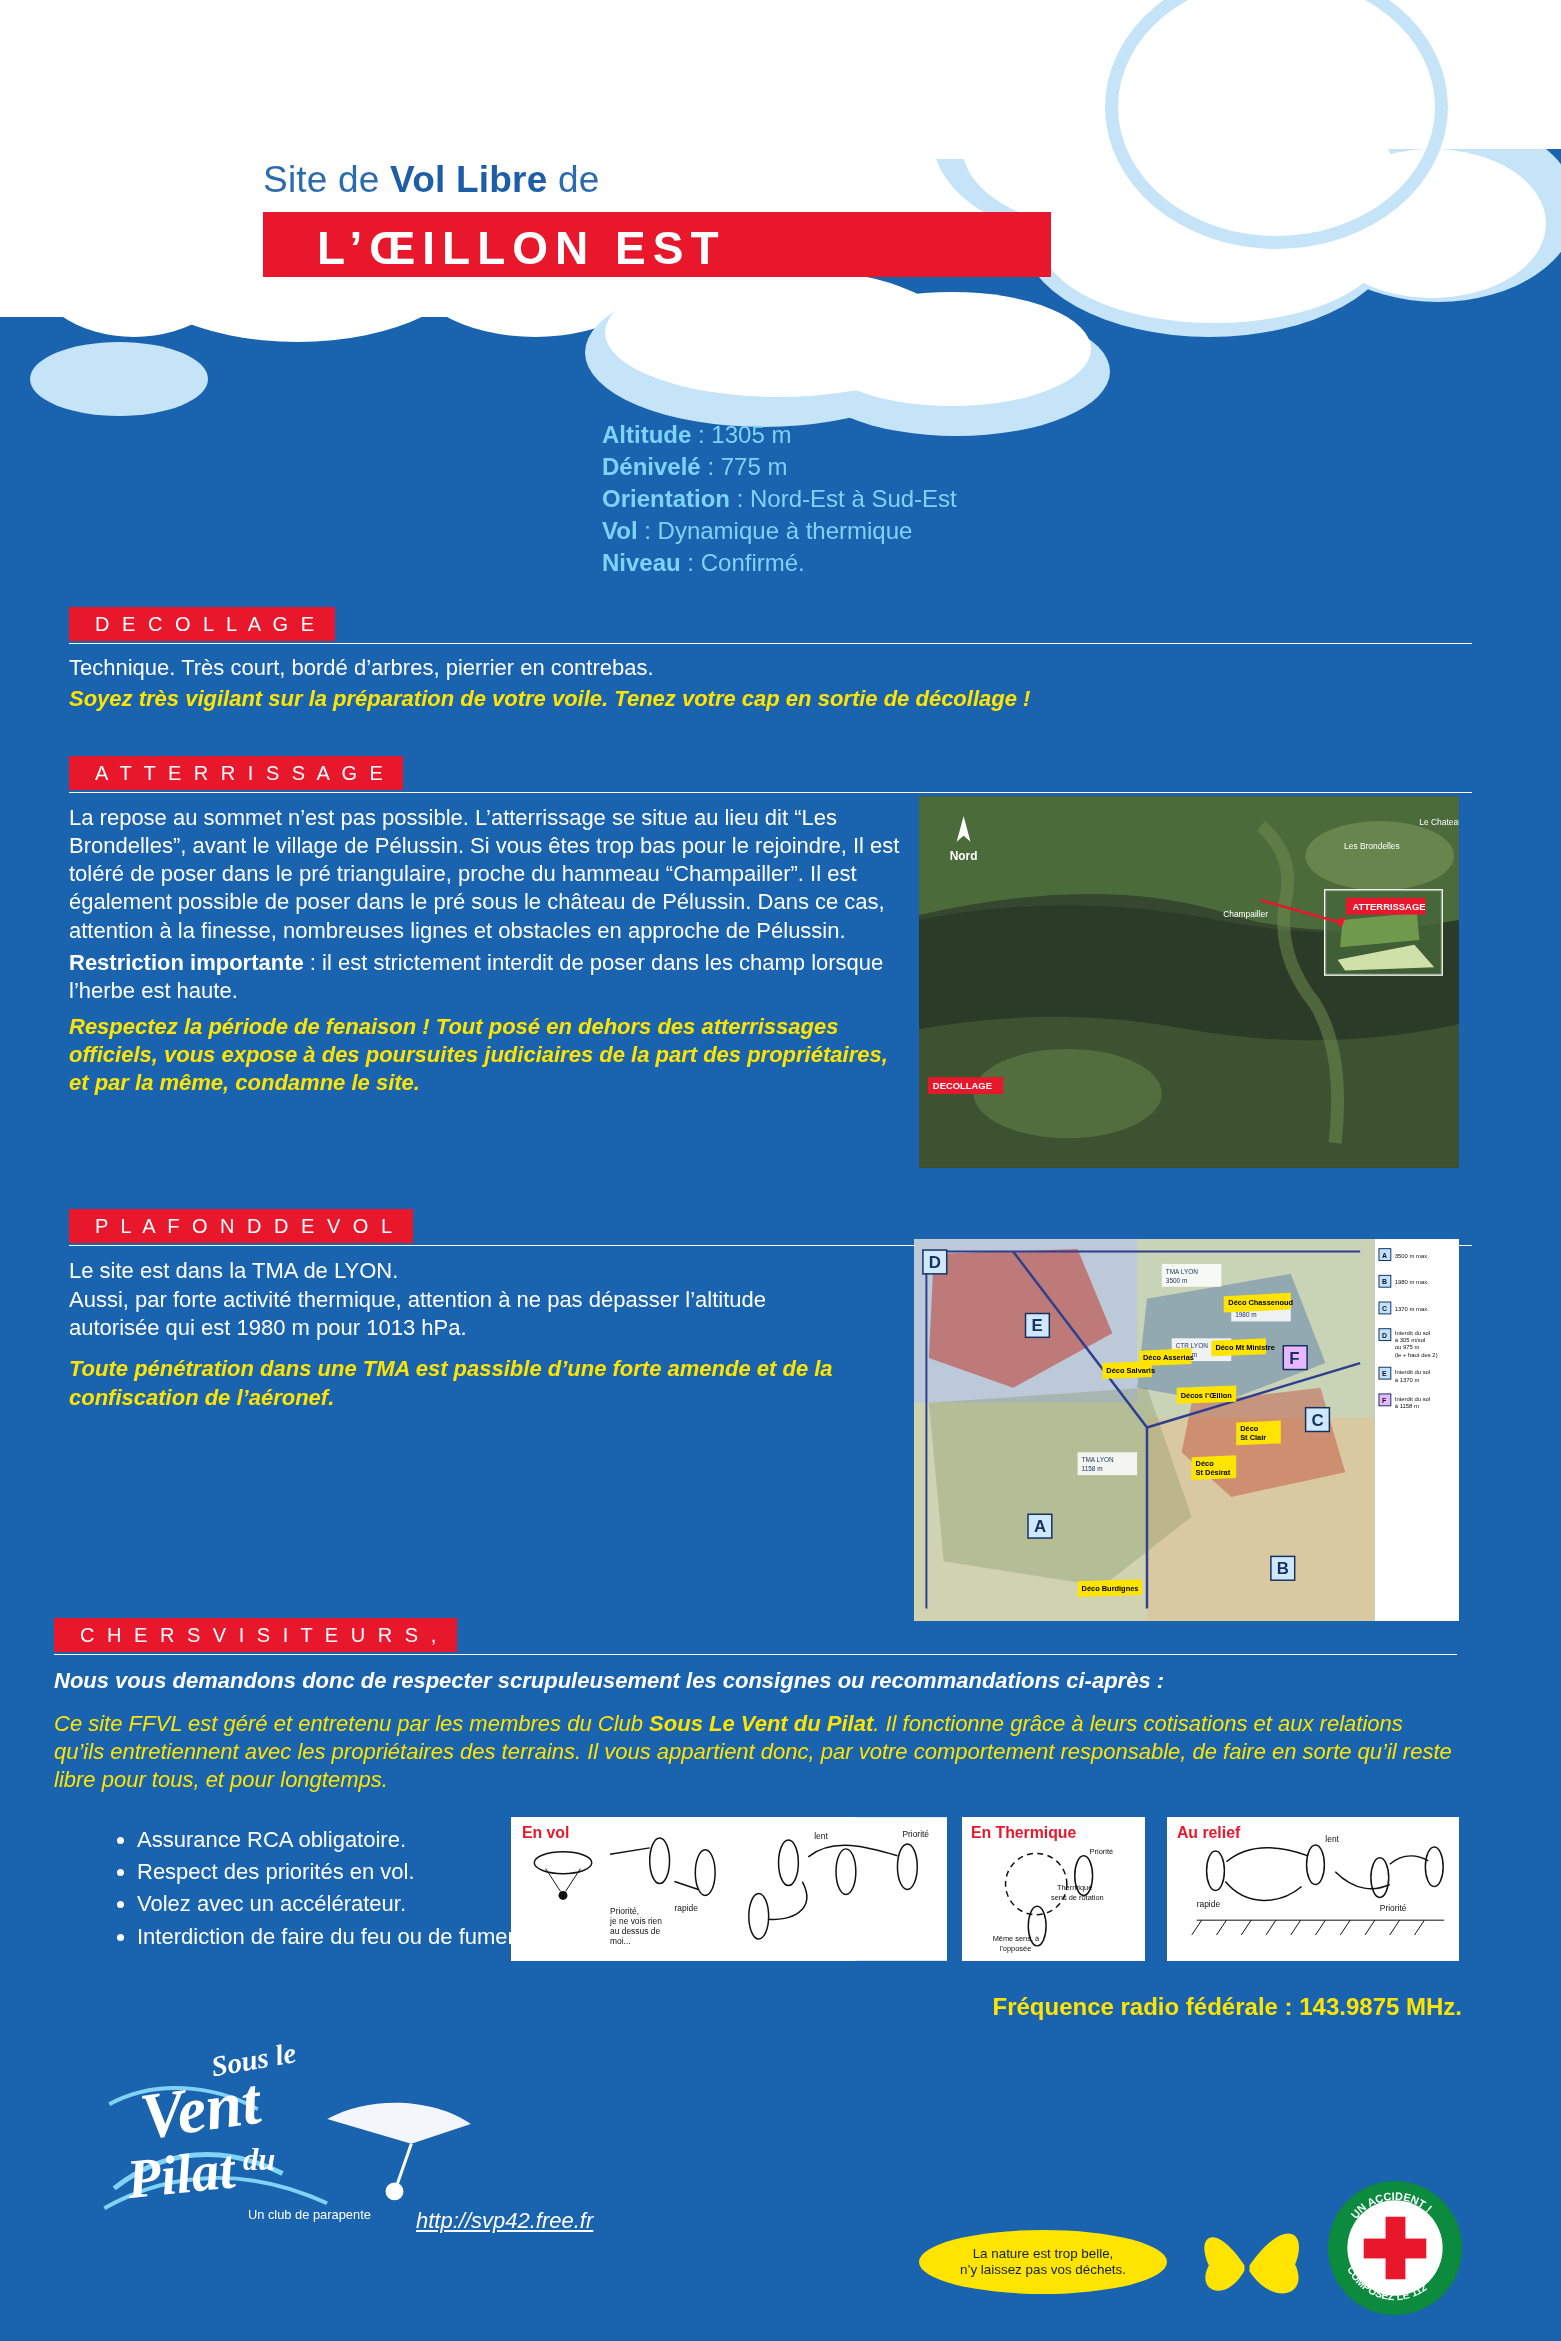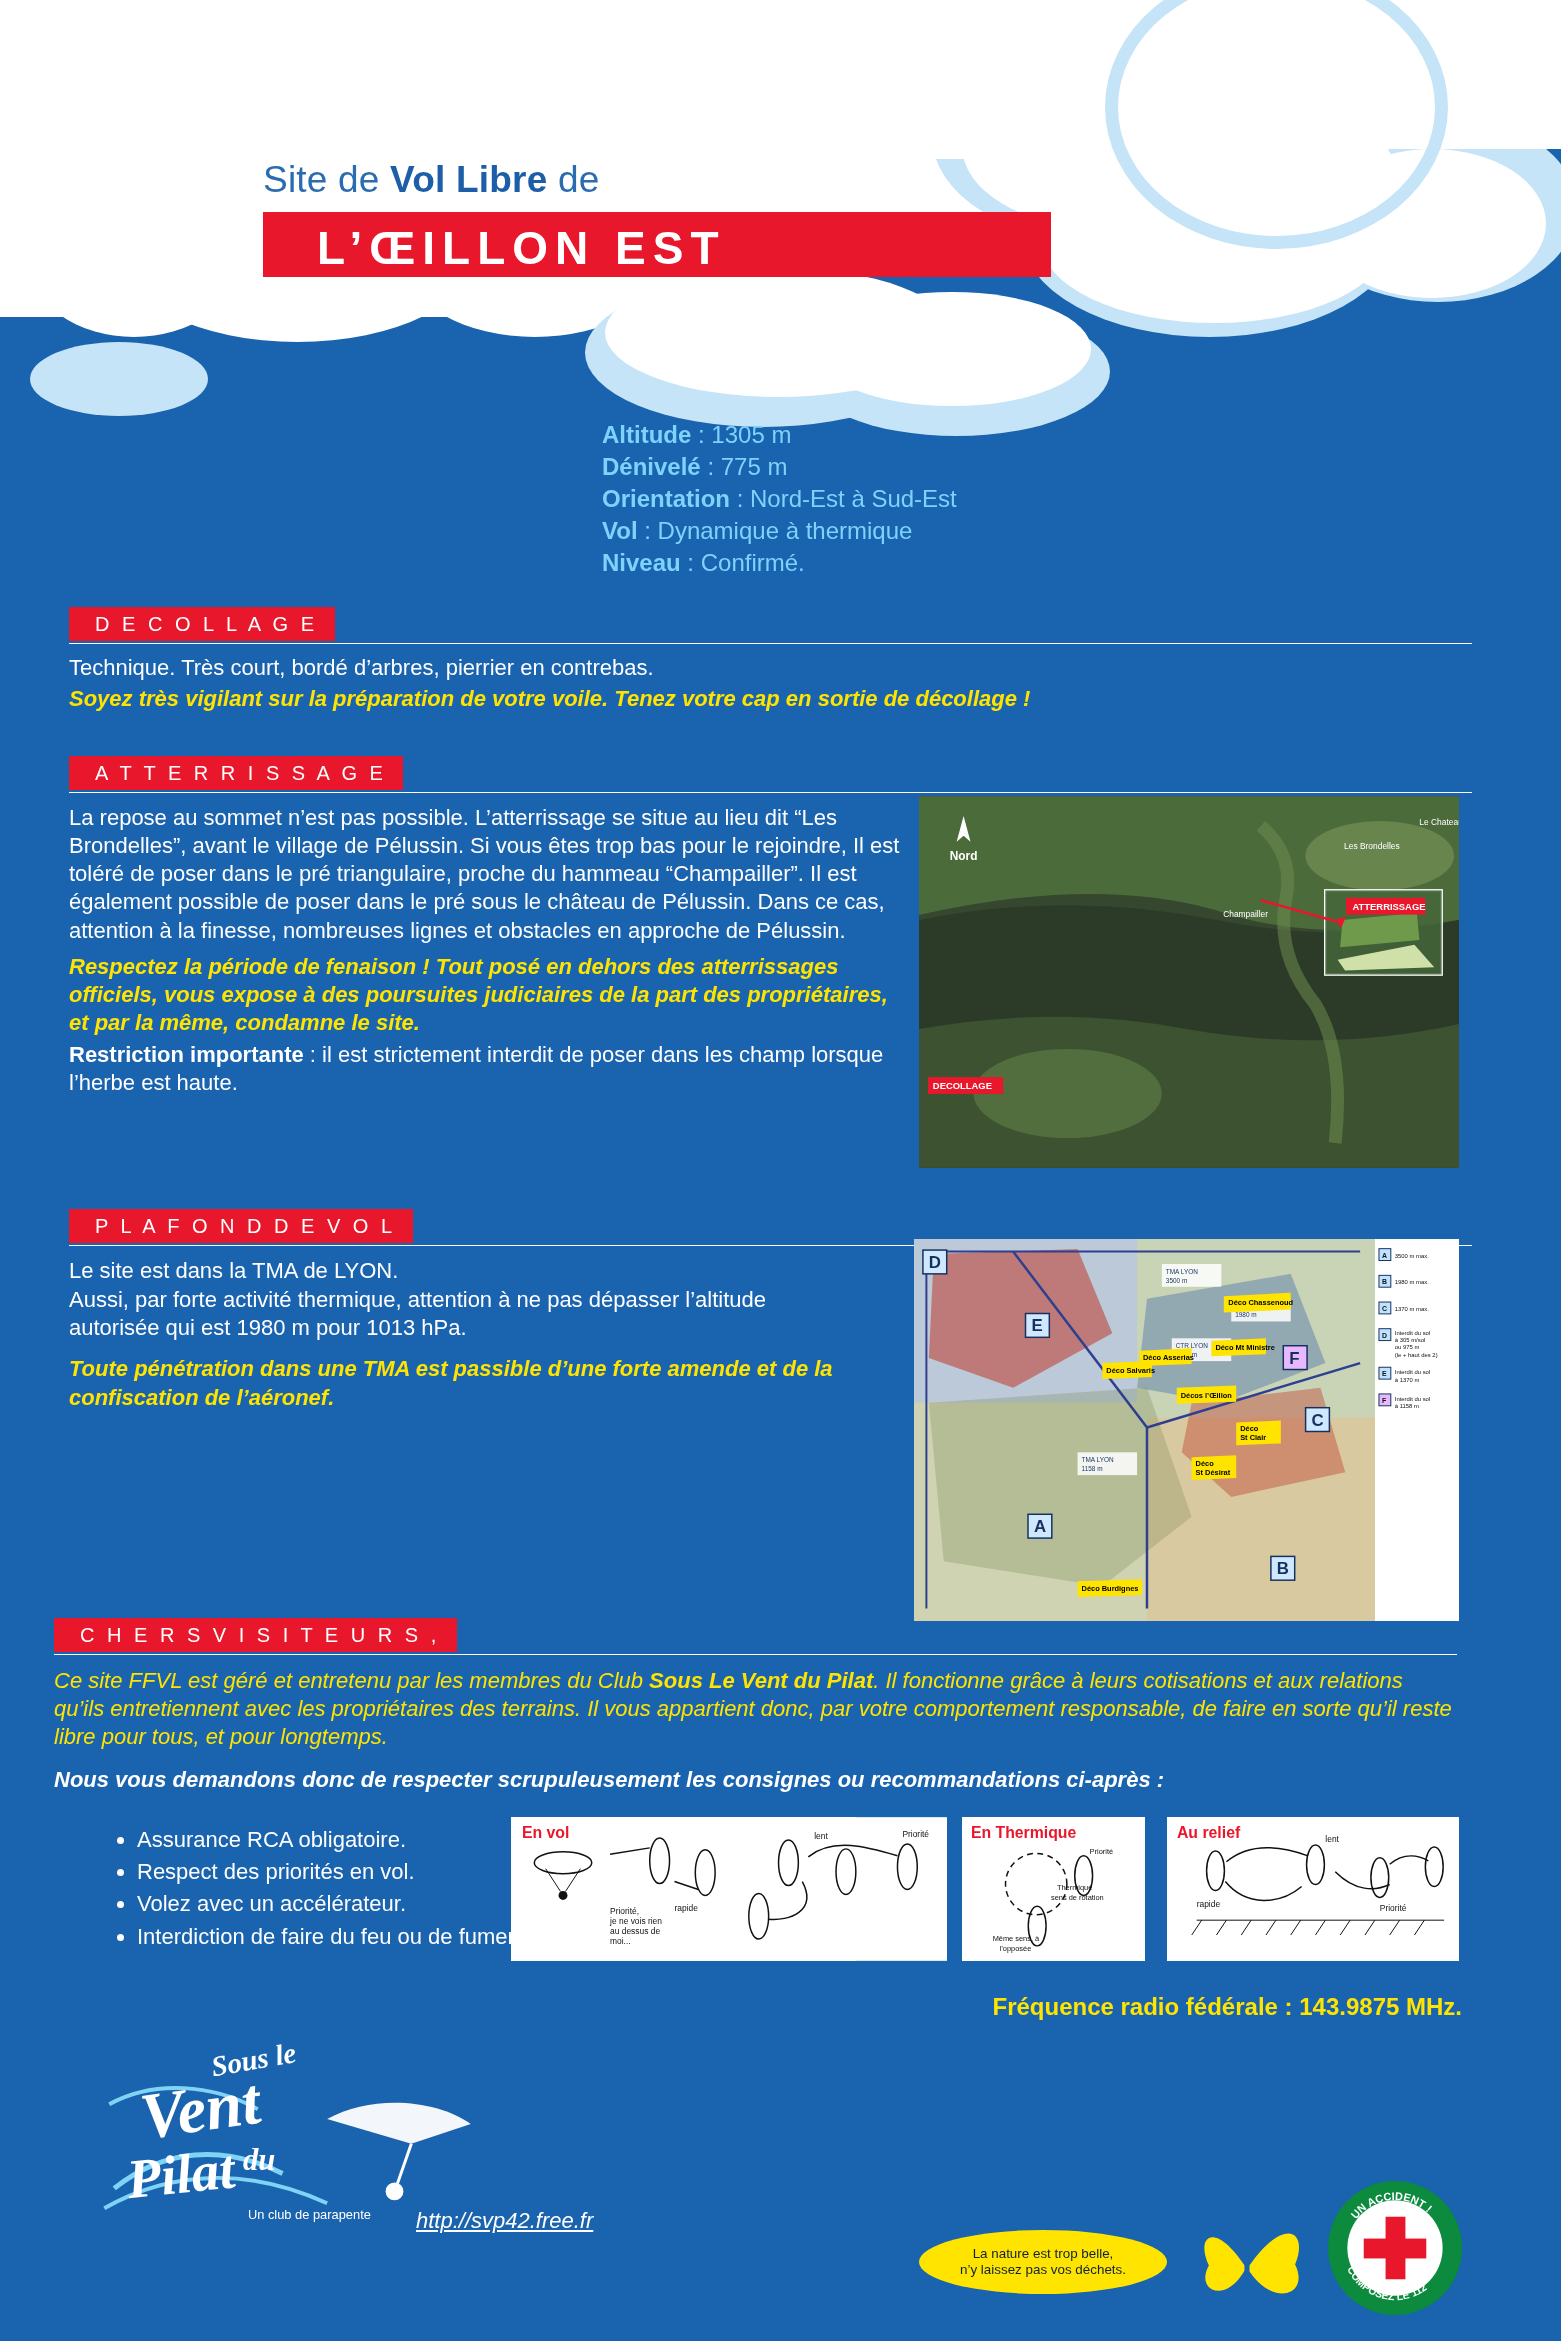--- a/index.html
+++ b/index.html
@@ -128,24 +128,24 @@
     <div class="body-txt" style="margin-top:13px;">Technique. Très court, bordé d’arbres, pierrier en contrebas.</div>
     <div class="body-txt hl" style="margin-top:3px;">Soyez très vigilant sur la préparation de votre voile. Tenez votre cap en sortie de décollage !</div>
   </div>
 
   <div class="sec" style="left:69px; top:756px; width:1403px;">
     <div class="sec-head">
       <div class="tag">A T T E R R I S S A G E</div>
       <div class="rule" style="width:1403px;"></div>
     </div>
     <div class="body-txt" style="margin-top:14px; width:838px;">La repose au sommet n’est pas possible. L’atterrissage se situe au lieu dit “Les Brondelles”, avant le village de Pélussin. Si vous êtes trop bas pour le rejoindre, Il est toléré de poser dans le pré triangulaire, proche du hammeau “Champailler”. Il est également possible de poser dans le pré sous le château de Pélussin. Dans ce cas, attention à la finesse, nombreuses lignes et obstacles en approche de Pélussin.</div>
-    <div class="body-txt hl" style="margin-top:8px; width:838px;">Respectez la période de fenaison ! Tout posé en dehors des atterrissages officiels, vous expose à des poursuites judiciaires de la part des propriétaires, et par la même, condamne le site.</div>
     <div class="body-txt" style="margin-top:4px; width:838px;">
       <b>Restriction importante</b><span> : il est strictement interdit de poser dans les champ lorsque l’herbe est haute.</span>
     </div>
+    <div class="body-txt hl" style="margin-top:8px; width:838px;">Respectez la période de fenaison ! Tout posé en dehors des atterrissages officiels, vous expose à des poursuites judiciaires de la part des propriétaires, et par la même, condamne le site.</div>
   </div>
 
   <div class="photo" style="left:919px; top:796px; width:540px; height:372px;">
     <svg width="540" height="372" viewBox="0 0 1090 750">
       <rect x="0" y="0" width="1090" height="750" fill="#35472f"></rect>
       <path d="M0,0 H1090 V250 Q800,300 600,230 Q350,160 0,240 Z" fill="#4c6b3a"></path>
       <path d="M0,250 Q300,190 600,250 Q850,300 1090,250 V470 Q800,520 520,470 Q260,430 0,490 Z" fill="#2c3b27"></path>
       <path d="M0,470 Q280,420 540,470 Q820,520 1090,460 V750 H0 Z" fill="#3d5230"></path>
       <path d="M690,60 Q760,120 740,210 Q720,320 800,420 Q860,520 840,700" stroke="#6e8a4e" stroke-width="26" fill="none" opacity="0.55"></path>
       <ellipse cx="930" cy="120" rx="150" ry="70" fill="#6f8c52" opacity="0.8"></ellipse>
@@ -275,24 +275,24 @@
           <text x="40" y="341">à 1158 m</text>
       </g>
     </svg>
   </div>
 
   <div class="sec" style="left:54px; top:1618px; width:1403px;">
     <div class="sec-head">
       <div class="tag">C H E R S   V I S I T E U R S ,</div>
       <div class="rule" style="width:1403px;"></div>
     </div>
+    <div class="body-txt" style="margin-top:15px; width:1403px; color:#ffffff; font-weight:bold; font-style:italic;">Nous vous demandons donc de respecter scrupuleusement les consignes ou recommandations ci-après :</div>
     <div class="body-txt" style="margin-top:15px; width:1403px; color:#ffe400; font-style:italic;">
       <span>Ce site FFVL est géré et entretenu par les membres du Club </span><b>Sous Le Vent du Pilat</b><span>. Il fonctionne grâce à leurs cotisations et aux relations qu’ils entretiennent avec les propriétaires des terrains. Il vous appartient donc, par votre comportement responsable, de faire en sorte qu’il reste libre pour tous, et pour longtemps.</span>
     </div>
-    <div class="body-txt" style="margin-top:15px; width:1403px; color:#ffffff; font-weight:bold; font-style:italic;">Nous vous demandons donc de respecter scrupuleusement les consignes ou recommandations ci-après :</div>
   </div>
 
   <ul class="vlist" style="position:absolute; left:107px; top:1824px; width:411px;">
     <li>Assurance RCA obligatoire.</li>
     <li>Respect des priorités en vol.</li>
     <li>Volez avec un accélérateur.</li>
     <li>Interdiction de faire du feu ou de fumer.</li>
   </ul>
 
   <div class="diagbox" style="left:511px; top:1817px; width:345px; height:144px;">

